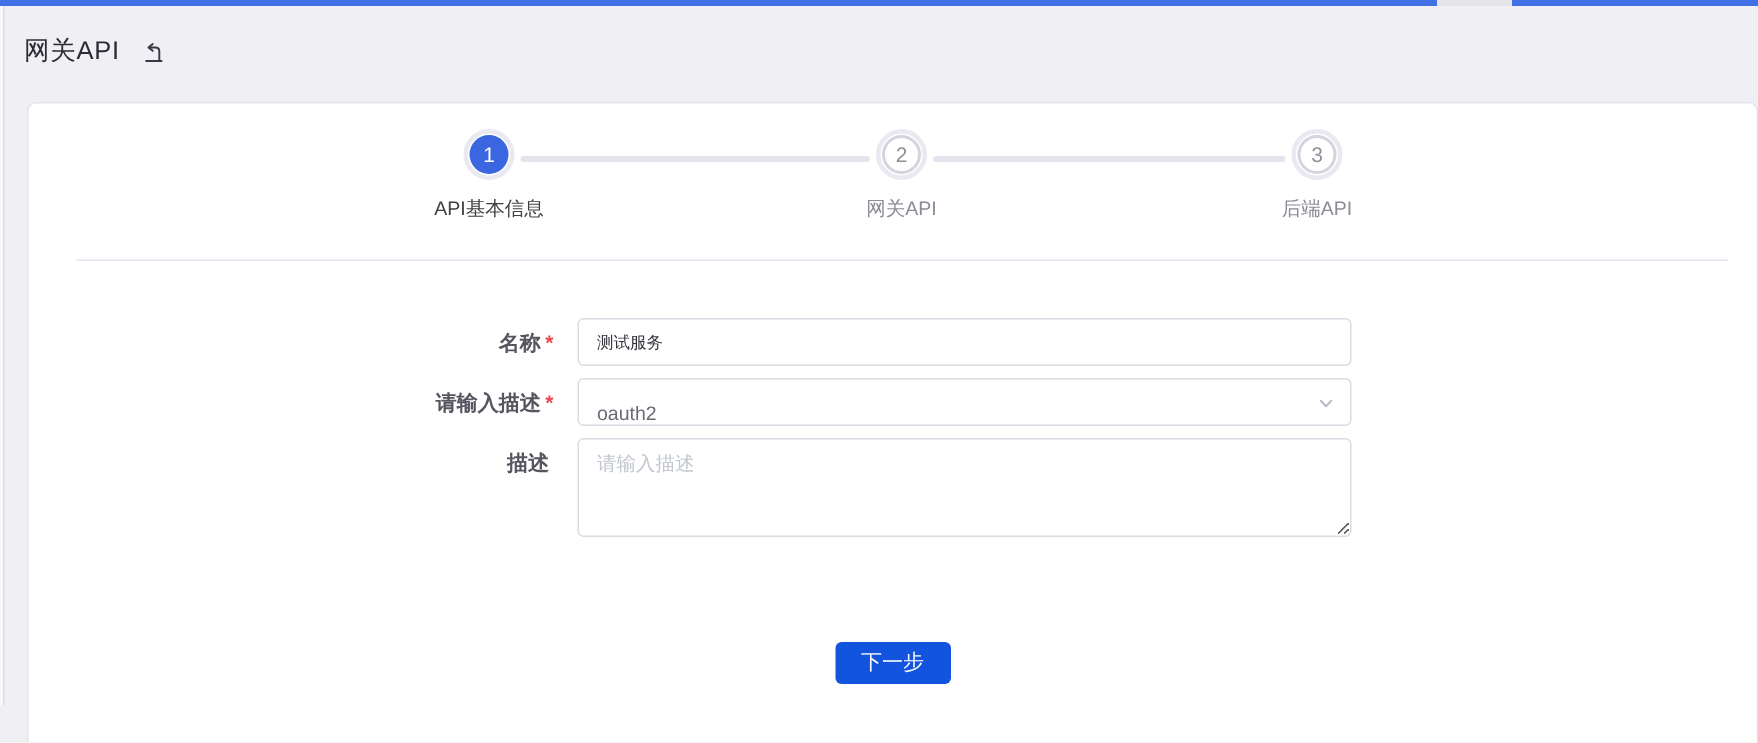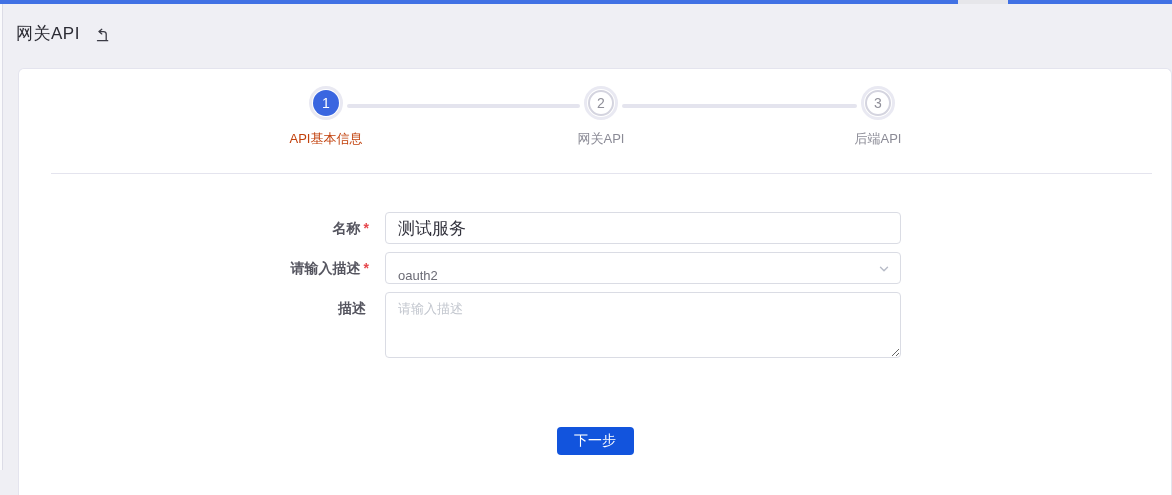--- a/index.html
+++ b/index.html
@@ -41,37 +41,37 @@
     width:34px; height:34px; border-radius:50%; border:3px solid #e9e9f2;
     background:#ffffff; display:flex; align-items:center; justify-content:center;
   }
   .step-inner {
     width:26px; height:26px; border-radius:50%; display:flex; align-items:center; justify-content:center;
     font-size:14px;
   }
   .step-inner.active { background:#3a66e0; color:#ffffff; }
   .step-inner.inactive { background:#ffffff; border:2px solid #d4d4df; color:#8f8f99; }
   .step-label { margin-top:11px; font-size:13px; line-height:16px; }
-  .step-label.active { color:#c2410c; }
+  .step-label.active { color:#404040; }
   .step-label.inactive { color:#8b8b96; }
 
   .divider { height:1px; background:#e4e4ee; margin:9px 19px 0 32px; }
 
   
   .form { margin-top:38px; }
   .form-row { display:flex; margin-bottom:8px; }
   .form-label {
     flex:0 0 366px; text-align:right; padding-right:16px;
     font-size:14px; color:#565660; line-height:32px; white-space:nowrap;font-weight:bold;
   }
   .req { color:#e6484d; margin-left:3px; }
   .control { width:516px; }
   .text-input {
     width:516px; height:32px; border:1px solid #dadce4; border-radius:4px;
-    padding:0 12px; font-size:17px; color:#32323c; background:#fff; outline:none;
+    padding:0 12px; font-size:11px; color:#32323c; background:#fff; outline:none;
     font-family:"Liberation Sans","DejaVu Sans",sans-serif;
   }
   .select-box {
     position:relative; width:516px; height:32px; border:1px solid #dadce4; border-radius:4px;
     background:#fff; cursor:pointer; display:flex; align-items:flex-end; padding:0 30px 0 12px;
   }
   .select-value { font-size:13px; color:#6b6b75; }
   .chevron { position:absolute; right:10px; top:10px; display:flex; }
   .textarea {
     width:516px; height:66px; border:1px solid #dadce4; border-radius:4px;

